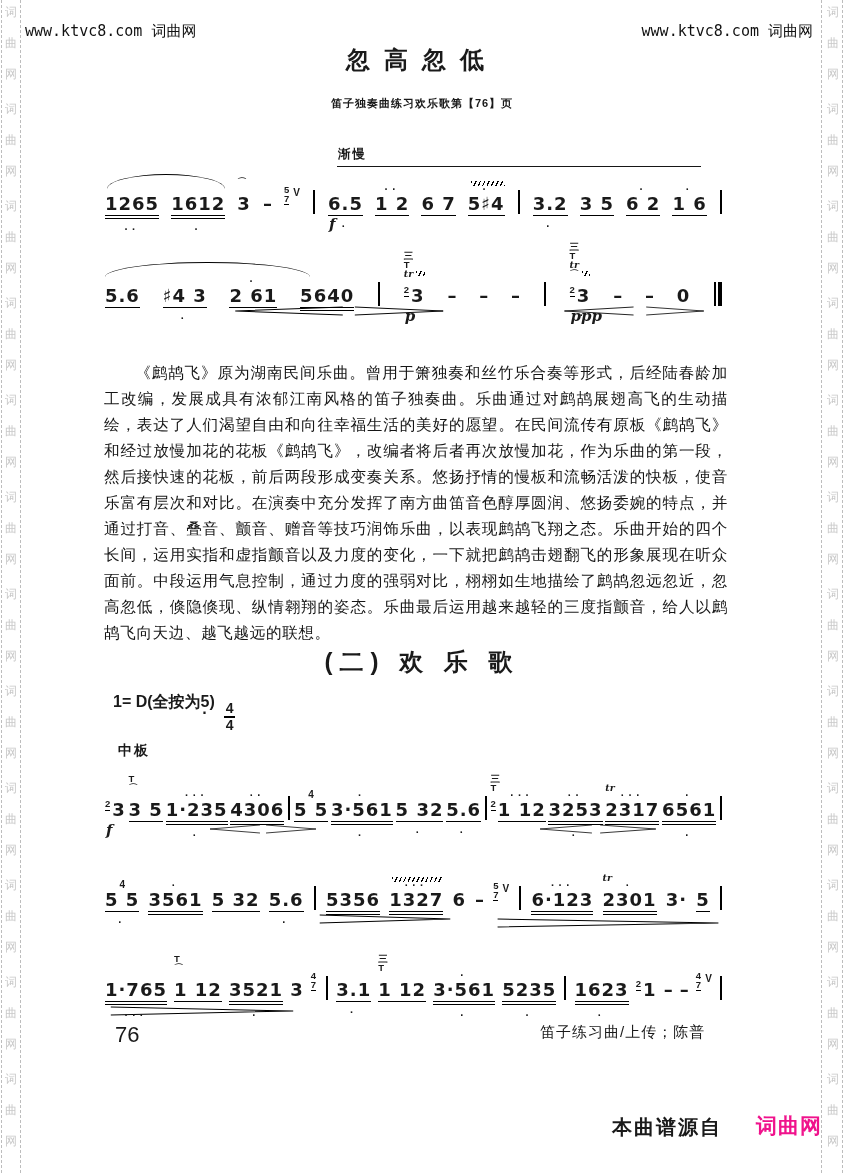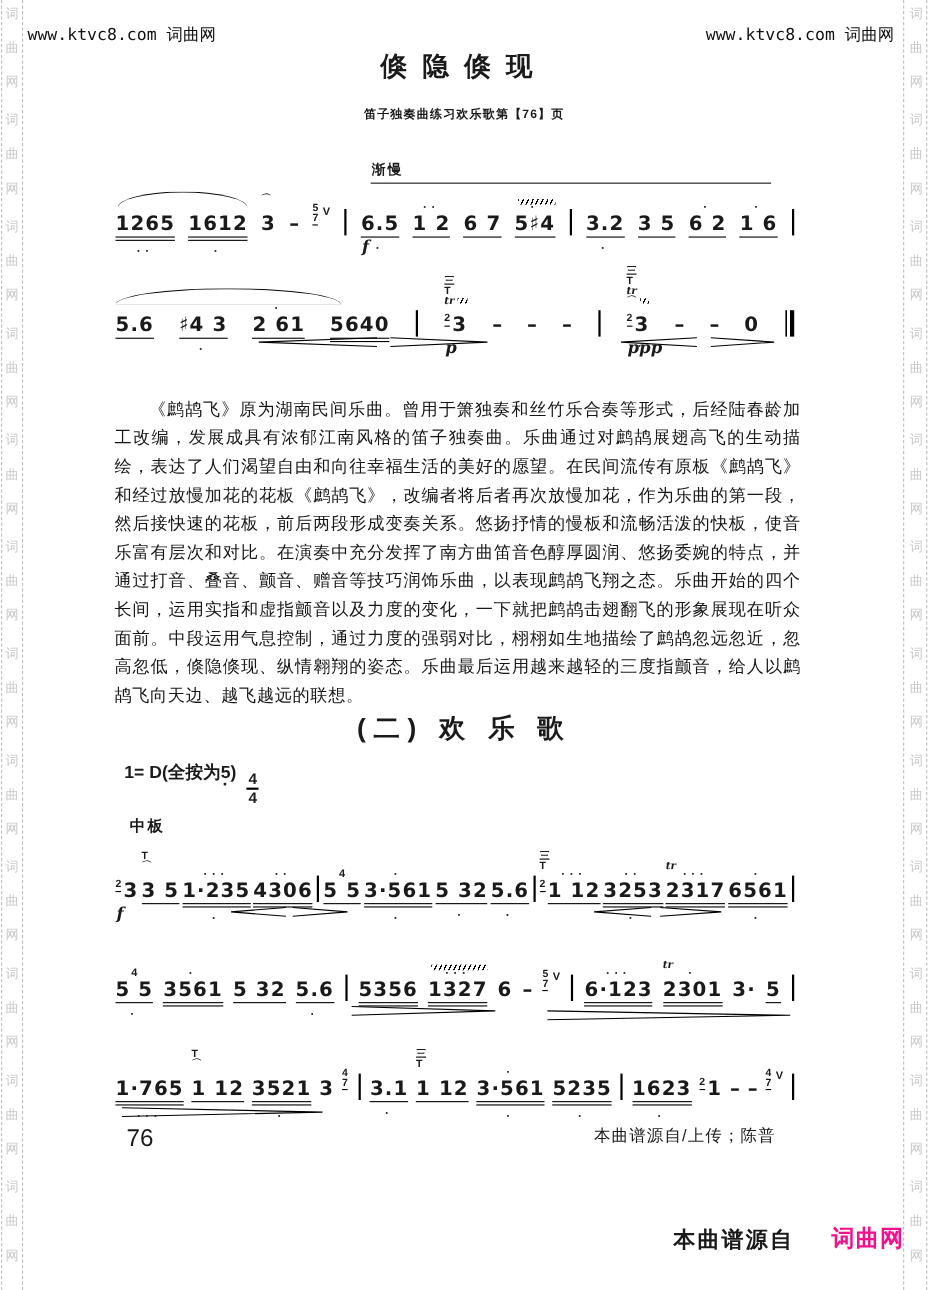--- a/index.html
+++ b/index.html
@@ -157,21 +157,21 @@
       <span class="wm-ch" style="top: 976px;">词</span>
       <span class="wm-ch" style="top: 1007px;">曲</span>
       <span class="wm-ch" style="top: 1038px;">网</span>
       <span class="wm-ch" style="top: 1073px;">词</span>
       <span class="wm-ch" style="top: 1104px;">曲</span>
       <span class="wm-ch" style="top: 1135px;">网</span>
     </div>
 
   <div id="site-left" class="site">www.ktvc8.com 词曲网</div>
   <div id="site-right" class="site">www.ktvc8.com 词曲网</div>
-  <div id="page-title">倏隐倏现</div>
+  <div id="page-title">忽高忽低</div>
   <div id="page-subtitle">笛子独奏曲练习欢乐歌第【76】页</div>
 
   <div class="score-line" id="lineA" style="top:148px;height:86px">
     <div class="slur" style="left:2px;top:26px;width:118px"></div>
     <div class="topline" style="left:232px;top:18px;width:364px"></div>
     <span id="rit-label" style="left:233px;top:-2px">渐慢</span>
   <span class="tok"><span style="position: relative; display: inline-block;"><span class="num">1265</span><div class="ul" style="bottom: -2px;"></div><div class="ul" style="bottom: -5px;"></div><div class="db" style="bottom: -18px;">··</div></span></span>
       <span class="tok"><span style="position: relative; display: inline-block;"><span class="num">1612</span><div class="ul" style="bottom: -2px;"></div><div class="ul" style="bottom: -5px;"></div><div class="db" style="bottom: -18px;">·</div></span></span>
       <span class="tok"><div class="ab">
           <div class="ab-row">
@@ -403,16 +403,16 @@
       <span class="tok dash"><span style="position: relative; display: inline-block;"><span class="num">–</span></span></span>
       <span class="tok dash"><span style="position: relative; display: inline-block;"><span class="num">–</span></span></span>
       <span class="tok"><span class="grace">
           <span>4</span>
           <span>7</span>
         </span><span class="v">V</span></span>
       <span class="bar"></span>
     </div>
 
   <div id="page-number">76</div>
-  <div id="upload-credit">本曲谱源自/上传；陈普</div>
+  <div id="upload-credit">笛子练习曲/上传；陈普</div>
   <div id="source-label">本曲谱源自</div>
   <div id="source-site" style="color: rgb(240, 18, 140);">词曲网</div>
 </div>
 
 </body></html>

